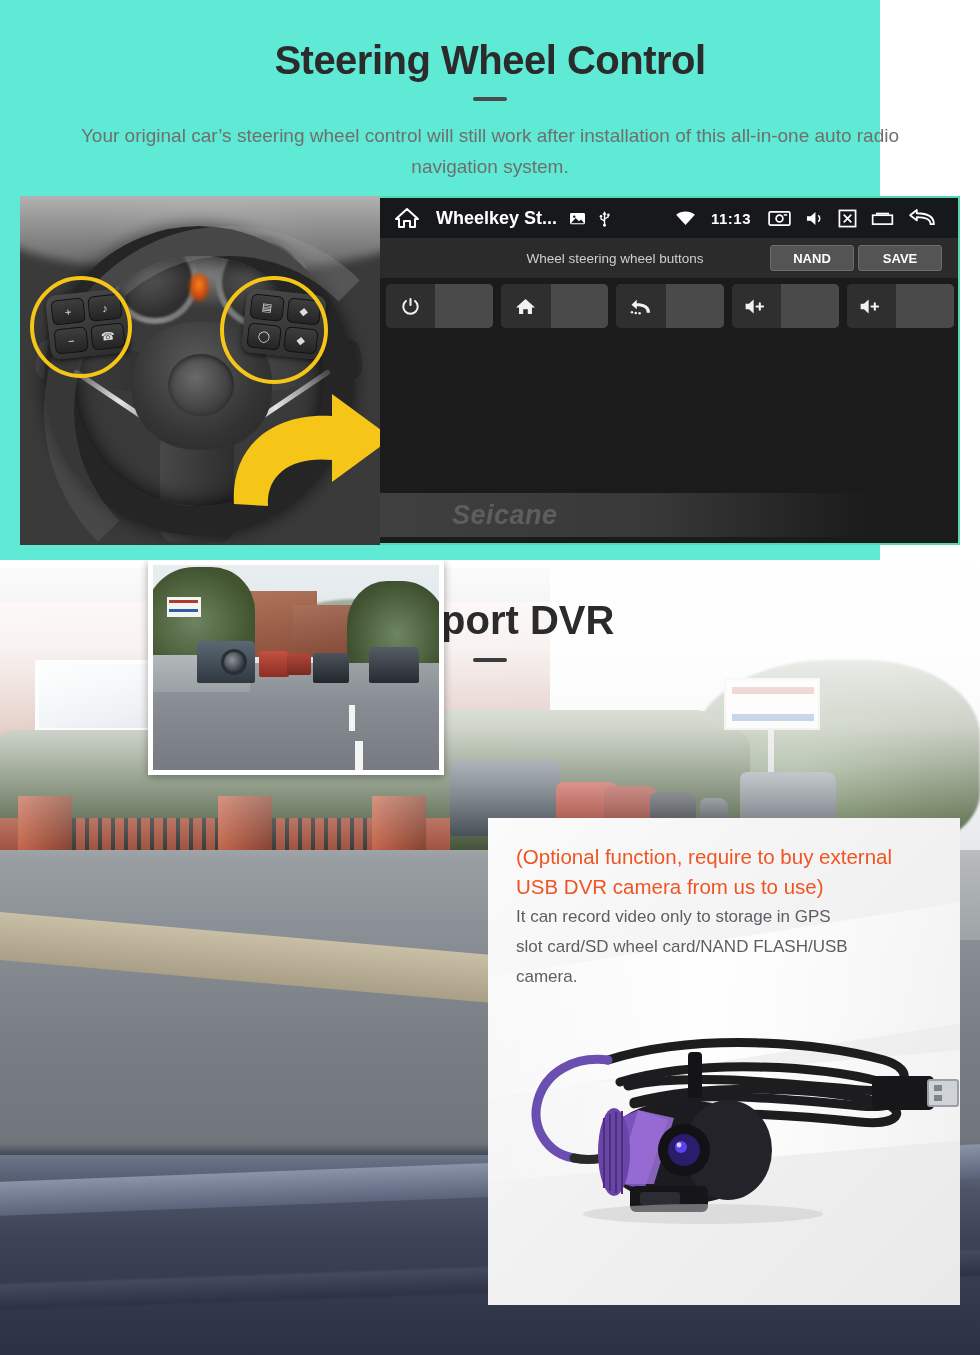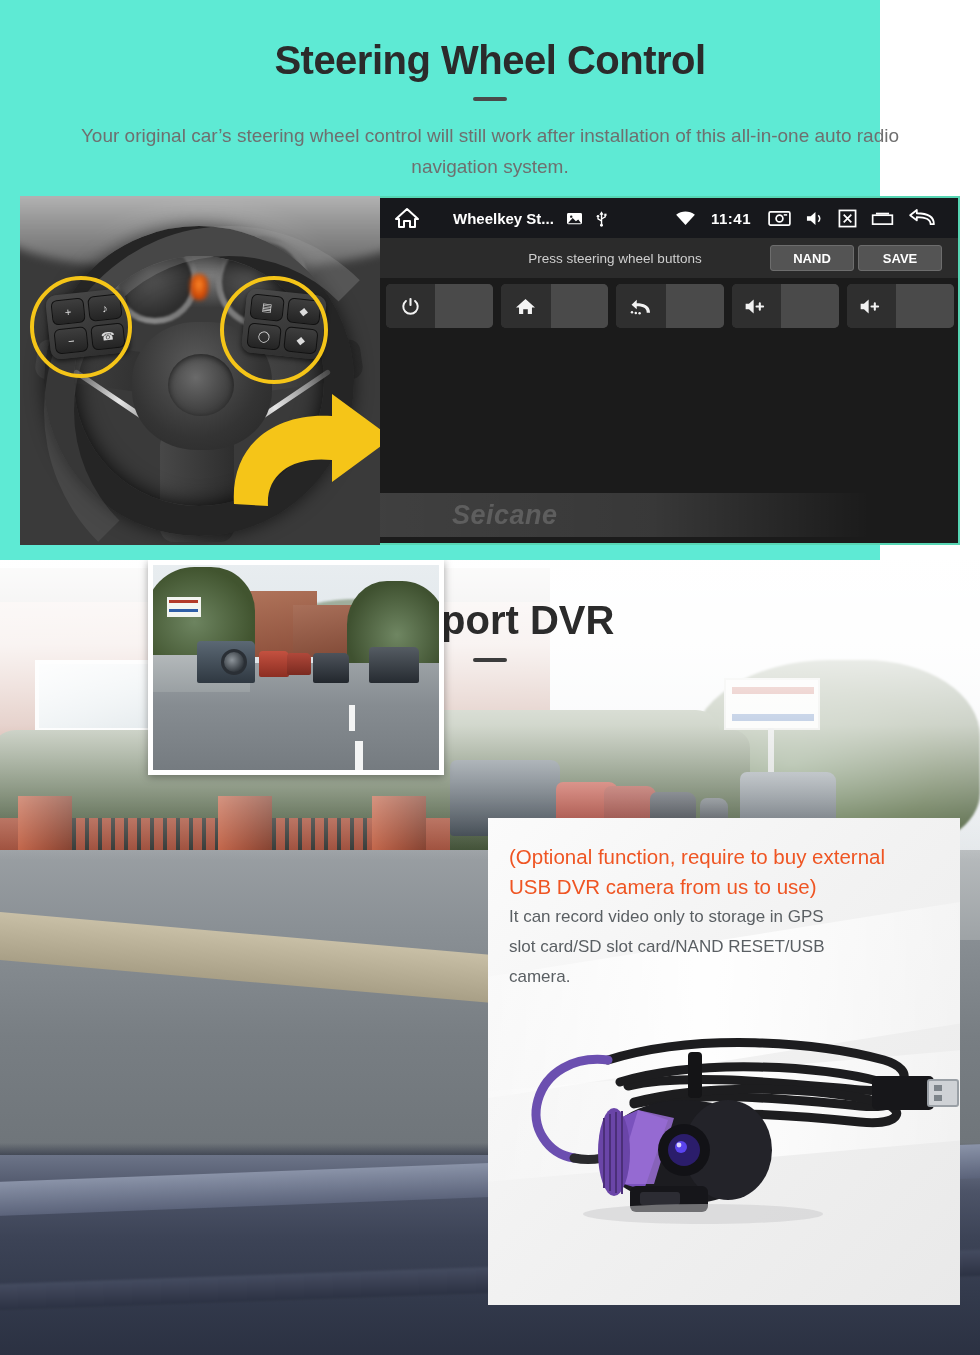--- a/index.html
+++ b/index.html
@@ -128,21 +128,21 @@
     background:#1b1b1b; overflow:hidden;
     border-top:2px solid #57d6b4;
     border-bottom:2px solid #57d6b4;
     border-right:2px solid #57d6b4;
   }
   .hu-status {
     position:absolute; left:0; top:0; width:100%; height:40px;
     background:#17181c; display:flex; align-items:center; padding:0 14px;
   }
   .hu-home-ic { width:26px; height:22px; margin-right:16px; flex:0 0 auto; }
-  .hu-appname { color:#ffffff; font-size:15px; font-weight:bold; white-space:nowrap;margin-left:17px; }
+  .hu-appname { color:#ffffff; font-size:18px; font-weight:bold; white-space:nowrap; }
   .hu-si { margin-left:12px; display:flex; align-items:center; flex:0 0 auto; }
   .hu-spacer { flex:1 1 auto; }
   .hu-time { color:#fff; font-size:15px; font-weight:bold; margin:0 10px 0 8px; letter-spacing:.5px;}
   .hu-icbox { margin:0 7px; display:flex; align-items:center; }
 
   .hu-bar {
     position:absolute; left:0; top:40px; width:100%; height:40px;
     background:#2b2b2b; display:flex; align-items:center;
   }
   .hu-hint {
@@ -329,21 +329,21 @@
     background: linear-gradient(135deg,#fbfbfb 0%, #f2f2f2 45%, #e9e9e9 100%);
     overflow:hidden;
   }
   .panel-shine1 { position:absolute; left:-80px; top:120px; width:660px; height:120px;
     background: linear-gradient(100deg, rgba(255,255,255,0), rgba(255,255,255,.95) 45%, rgba(255,255,255,0));
     transform: rotate(-9deg); }
   .panel-shine2 { position:absolute; left:-60px; top:250px; width:660px; height:90px;
     background: linear-gradient(100deg, rgba(255,255,255,0), rgba(255,255,255,.8) 50%, rgba(255,255,255,0));
     transform: rotate(-5deg); }
 
-  .panel-text { position:absolute; left:21px; top:24px; width:436px; }
+  .panel-text { position:absolute; left:28px; top:24px; width:436px; }
   .pt-orange { color:#ef5523; font-size:20.5px; line-height:30px; }
   .pt-gray   { color:#5a5f63; font-size:17px; line-height:30px; }
 
   
   .cam { position:absolute; left:0; top:180px; width:472px; height:240px; }
   .cam svg { display:block; width:472px; height:240px; }
 </style>
 </head>
 <body>
 
@@ -424,21 +424,21 @@
           </svg>
         </span>
 
         <span class="hu-spacer"></span>
 
         <span class="hu-icbox">
           <svg viewBox="0 0 22 16" width="21" height="15">
             <path d="M1 4 C 7 -0.5, 15 -0.5, 21 4 L 11 15 Z" fill="#ffffff"></path>
           </svg>
         </span>
-        <span class="hu-time">11:41</span>
+        <span class="hu-time">11:13</span>
         <span class="hu-icbox">
           <svg viewBox="0 0 24 18" width="23" height="17">
             <rect x="1" y="2" width="22" height="14" rx="1.5" fill="none" stroke="#ffffff" stroke-width="1.8"></rect>
             <circle cx="12" cy="9" r="3.6" fill="none" stroke="#ffffff" stroke-width="1.8"></circle>
             <rect x="16.5" y="4.4" width="3.6" height="1.6" fill="#ffffff"></rect>
           </svg>
         </span>
         <span class="hu-icbox">
           <svg viewBox="0 0 20 18" width="19" height="17">
             <path d="M2 6.5 L6 6.5 L11 2 L11 16 L6 11.5 L2 11.5 Z" fill="#ffffff"></path>
@@ -458,21 +458,21 @@
           </svg>
         </span>
         <span class="hu-icbox">
           <svg viewBox="0 0 30 20" width="29" height="19">
             <path d="M27 16 C27 7, 19 4.5, 9 4.5 L9 1 L2 6.5 L9 12 L9 8.5 C17 8.5, 23.5 10, 23.5 16 Z" fill="none" stroke="#ffffff" stroke-width="1.9" stroke-linejoin="round"></path>
           </svg>
         </span>
       </div>
 
       <div class="hu-bar">
-        <span class="hu-hint">Press steering wheel buttons</span>
+        <span class="hu-hint">Wheel steering wheel buttons</span>
         <span class="hu-btn reset">NAND</span>
         <span class="hu-btn save">SAVE</span>
       </div>
 
       <div class="hu-keys">
 
         <div class="hu-key">
           <span class="hu-key-ic">
             <svg viewBox="0 0 20 20" width="19" height="19">
               <path d="M5.2 4.2 A7.6 7.6 0 1 0 14.8 4.2" fill="none" stroke="#f2f2f2" stroke-width="2.1" stroke-linecap="round"></path>
@@ -604,21 +604,21 @@
     </div>
 
     <div class="panel">
       <div class="panel-shine1"></div>
       <div class="panel-shine2"></div>
 
       <div class="panel-text">
         <div class="pt-orange">(Optional function, require to buy external</div>
         <div class="pt-orange">USB DVR camera from us to use)</div>
         <div class="pt-gray">It can record video only to storage in GPS</div>
-        <div class="pt-gray">slot card/SD slot card/NAND RESET/USB</div>
+        <div class="pt-gray">slot card/SD wheel card/NAND FLASH/USB</div>
         <div class="pt-gray">camera.</div>
       </div>
 
       <div class="cam">
         <svg viewBox="0 0 472 240">
           <g fill="none" stroke="#1d1d1f" stroke-width="9" stroke-linecap="round">
             <path d="M120 62 C 210 34, 330 44, 396 62 C 430 72, 420 96, 372 92 C 300 86, 200 74, 140 88"></path>
             <path d="M132 84 C 214 60, 332 68, 394 84 C 424 93, 416 112, 372 108 C 300 101, 204 92, 146 106"></path>
             <path d="M146 104 C 224 84, 334 90, 392 104 C 420 112, 412 128, 372 124 C 306 117, 216 110, 158 122"></path>
           </g>

